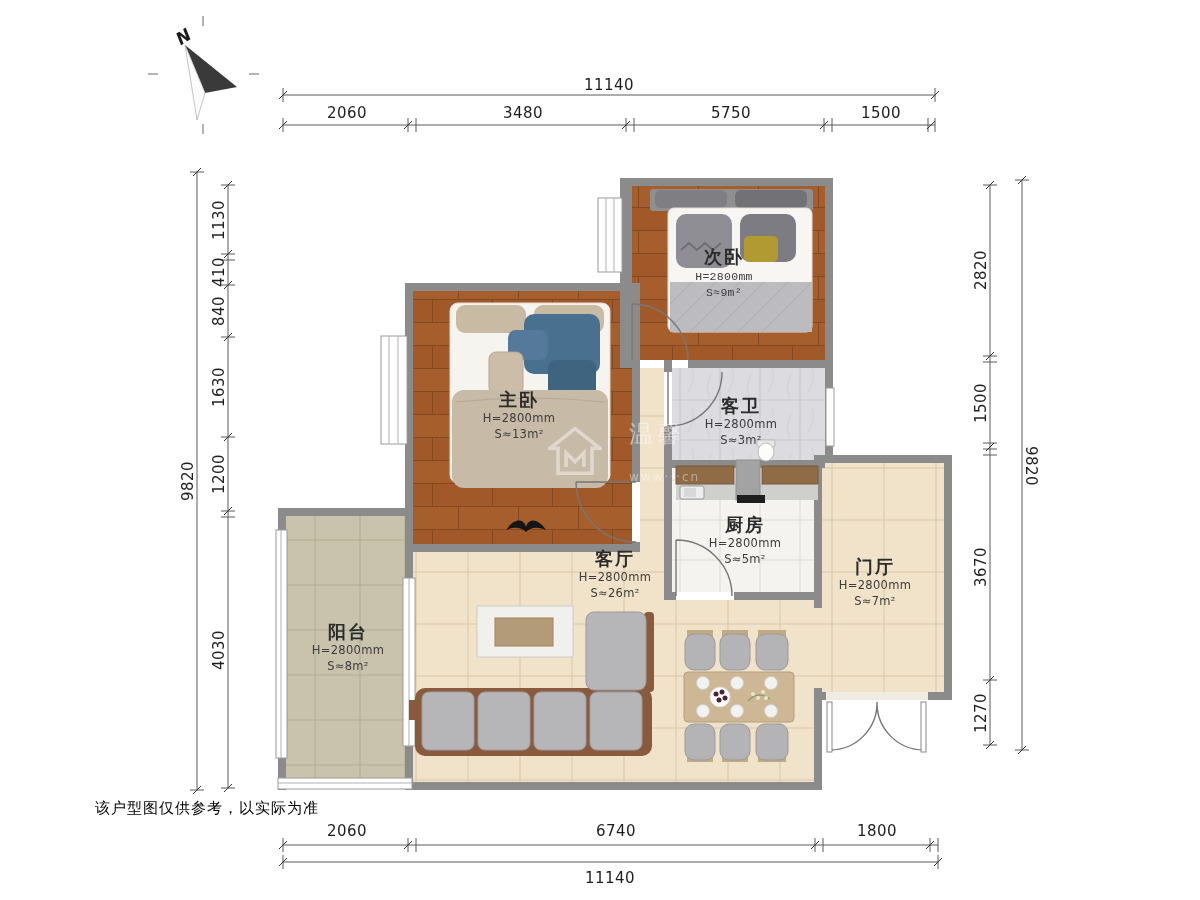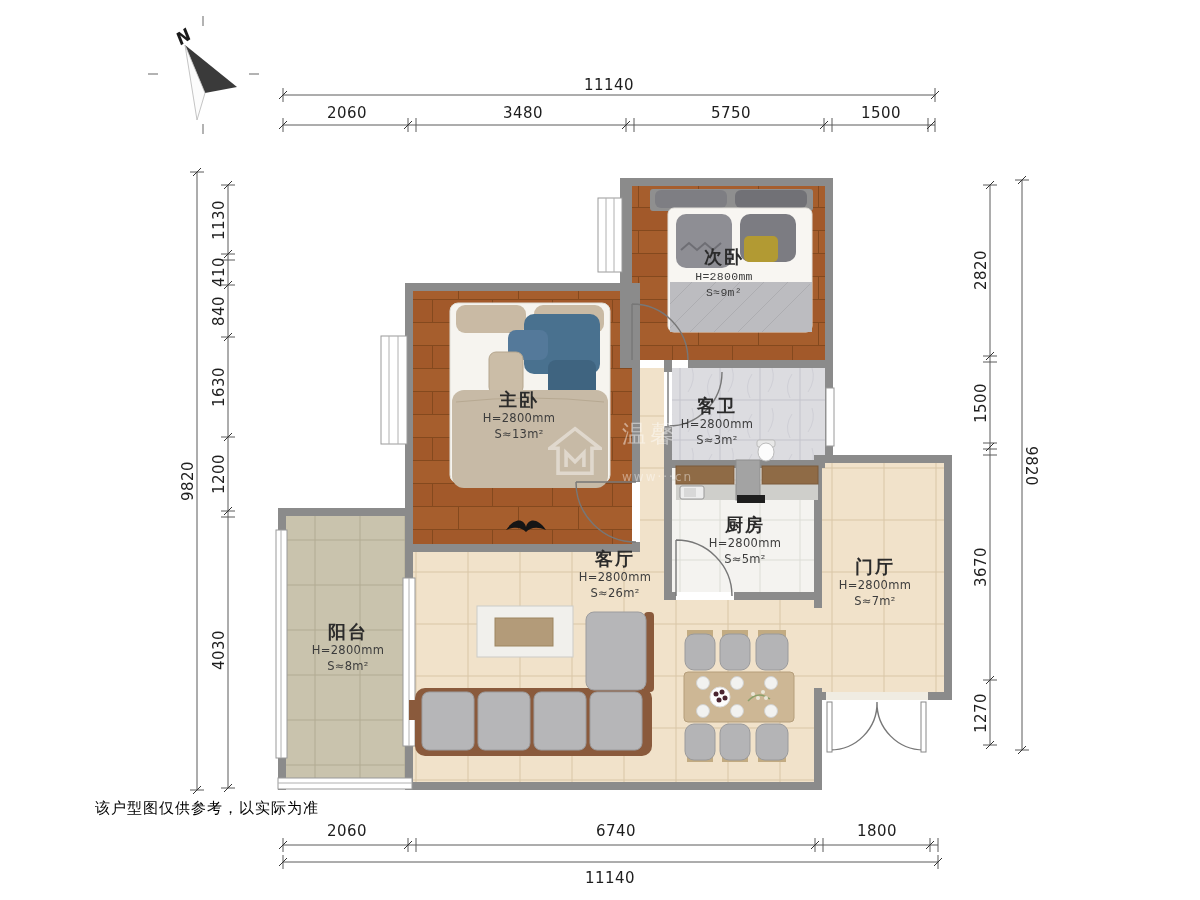--- a/index.html
+++ b/index.html
@@ -8,21 +8,21 @@
   #plan-svg{position:absolute;left:0;top:0;width:1200px;height:900px;}
   .dim{position:absolute;color:#1d1d1d;font-size:15px;letter-spacing:.5px;white-space:nowrap;
        transform:translate(-50%,-50%);}
   .dim.v{transform:translate(-50%,-50%) rotate(-90deg);}
   .dim.vr{transform:translate(-50%,-50%) rotate(90deg);}
   .room-label{position:absolute;transform:translate(-50%,-50%);text-align:center;line-height:1;
               color:#2d2d2d;white-space:nowrap;}
   .room-label .rname{font-size:18px;font-weight:600;letter-spacing:2px;color:#2b2b2b;}
   .room-label .rsub{font-size:11.5px;margin-top:4px;color:#3c3c3c;letter-spacing:.3px;}
   #disclaimer{position:absolute;left:95px;top:799px;font-size:15px;color:#000;letter-spacing:1px;}
-  #watermark{position:absolute;left:548px;top:418px;display:flex;align-items:center;gap:20px;
+  #watermark{position:absolute;left:548px;top:418px;display:flex;align-items:center;gap:27px;
              opacity:.55;pointer-events:none;}
   #watermark .wm-txt{color:rgba(255,255,255,.85);}
   #watermark .wm-cn{font-size:24px;letter-spacing:4px;}
   #watermark .wm-url{font-size:12px;letter-spacing:2px;margin-top:20px;color:rgba(255,255,255,.75);}
 </style>
 </head>
 <body>
 
 <div id="stage">
 
@@ -264,21 +264,21 @@
 <div class="room-label" style="left:724px;top:273px;font-family:Liberation Mono, monospace;">
   <div class="rname">次卧</div>
   <div class="rsub">H=2800mm</div>
   <div class="rsub">S≈9m²</div>
 </div>
 <div class="room-label" style="left:519px;top:415px;">
   <div class="rname">主卧</div>
   <div class="rsub">H=2800mm</div>
   <div class="rsub">S≈13m²</div>
 </div>
-<div class="room-label" style="left:717px;top:421px;">
+<div class="room-label" style="left:741px;top:421px;">
   <div class="rname">客卫</div>
   <div class="rsub">H=2800mm</div>
   <div class="rsub">S≈3m²</div>
 </div>
 <div class="room-label" style="left:745px;top:540px;">
   <div class="rname">厨房</div>
   <div class="rsub">H=2800mm</div>
   <div class="rsub">S≈5m²</div>
 </div>
 <div class="room-label" style="left:615px;top:574px;">

